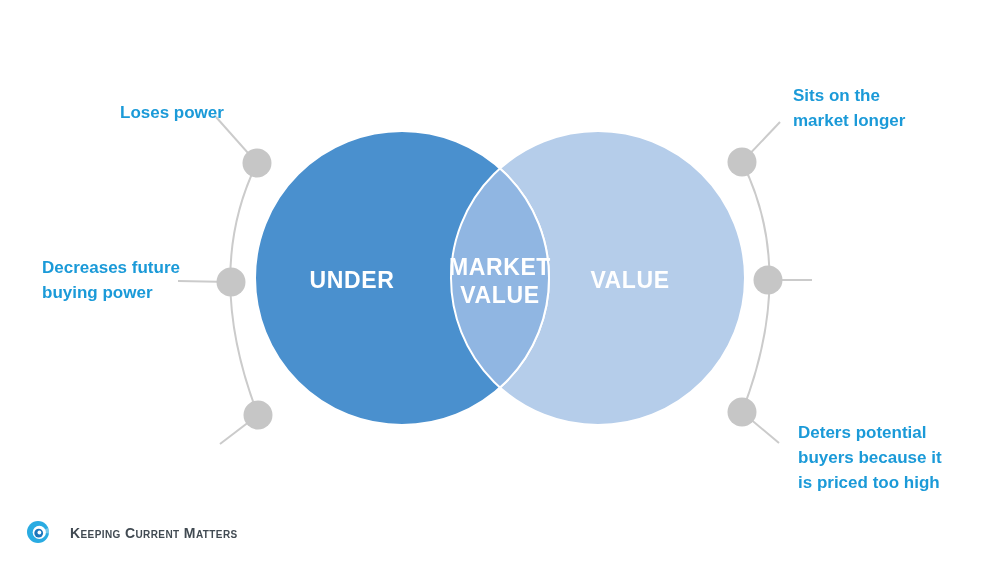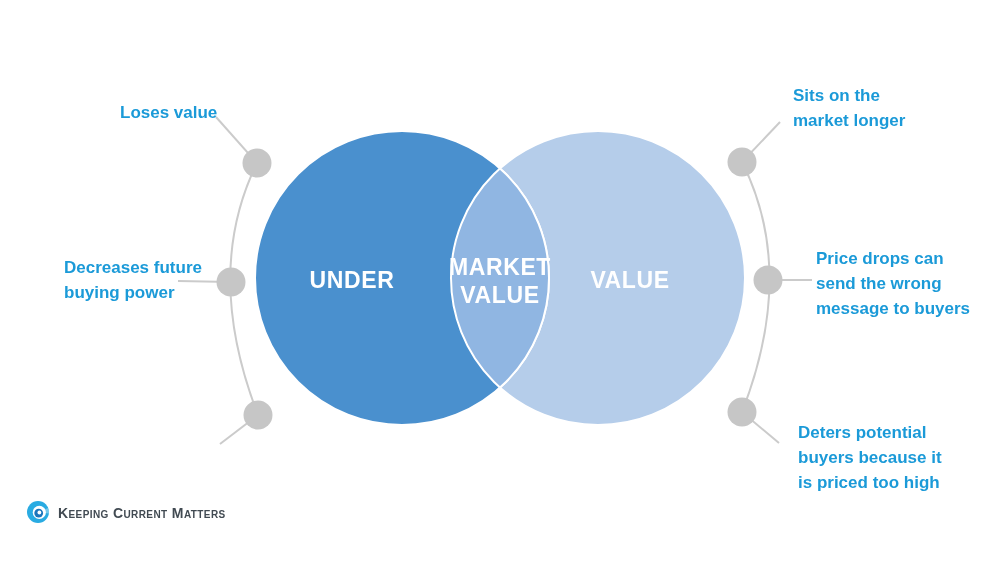--- a/index.html
+++ b/index.html
@@ -57,24 +57,24 @@
     font-weight: 700;
     font-size: 17px;
     line-height: 25px;
     white-space: pre-line;
     text-align: left;
   }
 
   .brand {
     position: absolute;
     left: 26px;
-    top: 500px;
+    top: 520px;
     display: flex;
     align-items: center;
-    gap: 8px;
+    gap: 20px;
   }
   .brand-icon { width: 24px; height: 24px; display: block; }
   .brand-name {
     color: var(--brand-dark);
     font-weight: 700;
     font-size: 14px;
     font-variant: small-caps;
     letter-spacing: 0.4px;
     padding-top: 2px;
   }
@@ -119,29 +119,26 @@
     <g clip-path="url(#clip-left-circle)">
       <circle class="venn-overlap-edge" cx="598" cy="278" r="147"></circle>
     </g>
   </svg>
 
   <div class="circle-label" style="left:352px; top:280px;">UNDER</div>
   <div class="circle-label" style="left:500px; top:281px;">MARKET
 VALUE</div>
   <div class="circle-label" style="left:630px; top:280px;">VALUE</div>
 
-  <div class="callout" style="left:120px; top:100px;">Loses value</div>
-  <div class="callout" style="left:42px; top:255px;margin-left:22px;">Decreases future
+  <div class="callout" style="left:120px; top:100px;">Loses power</div>
+  <div class="callout" style="left:42px; top:255px;">Decreases future
 buying power</div>
 
   <div class="callout" style="left:793px; top:83px;">Sits on the
 market longer</div>
-  <div class="callout" style="left:816px; top:246px;">Price drops can
-send the wrong
-message to buyers</div>
   <div class="callout" style="left:798px; top:420px;">Deters potential
 buyers because it
 is priced too high</div>
 
   <div class="brand">
     <svg class="brand-icon" viewBox="-12 -12 24 24">
       <circle cx="0" cy="0" r="11" fill="var(--brand-cyan)"></circle>
       <circle cx="1.3" cy="0.4" r="6.6" fill="#ffffff"></circle>
       <circle cx="0.7" cy="1.1" r="4.4" fill="#1B75BC"></circle>
       <circle cx="1.4" cy="0.5" r="1.9" fill="#ffffff"></circle>

